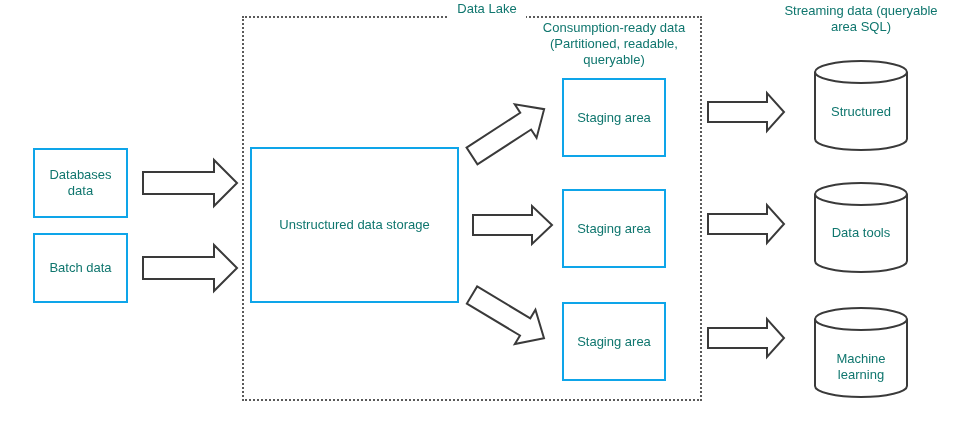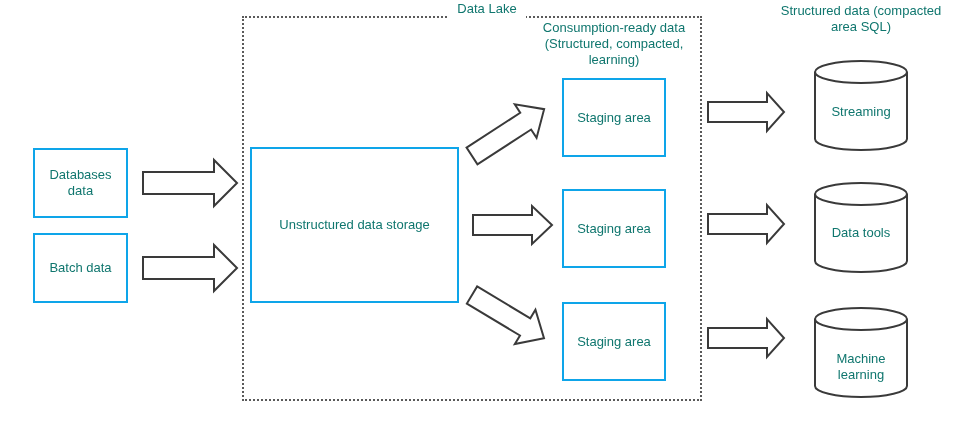--- a/index.html
+++ b/index.html
@@ -107,26 +107,26 @@
         <path d="M815 319 L815 386 A46 11 0 0 0 907 386 L907 319"></path>
         <ellipse cx="861" cy="319" rx="46" ry="11"></ellipse>
       </g>
     </g>
   </svg>
 
   <div class="heading lake-label">Data Lake</div>
 
   <div class="heading consumption-heading">
     <div>Consumption-ready data</div>
-    <div>(Structured, compacted,</div>
-    <div>learning)</div>
+    <div>(Partitioned, readable,</div>
+    <div>queryable)</div>
   </div>
 
   <div class="heading structured-heading">
-    <div>Structured data (compacted</div>
+    <div>Streaming data (queryable</div>
     <div>area SQL)</div>
   </div>
 
   <div class="node-box box-streaming">
     <span class="wrap-74">Databases data</span>
   </div>
   <div class="node-box box-storage">
     <span>Unstructured data storage</span>
   </div>
 
@@ -138,21 +138,21 @@
     <span>Staging area</span>
   </div>
   <div class="node-box box-staging-2">
     <span>Staging area</span>
   </div>
   <div class="node-box box-staging-3">
     <span>Staging area</span>
   </div>
 
   <div class="cyl-label cyl-label-databases">
-    <span>Streaming</span>
+    <span>Structured</span>
   </div>
   <div class="cyl-label cyl-label-query">
     <span>Data tools</span>
   </div>
   <div class="cyl-label cyl-label-ml">
     <span class="wrap-62">Machine learning</span>
   </div>
 
 </div>
 

